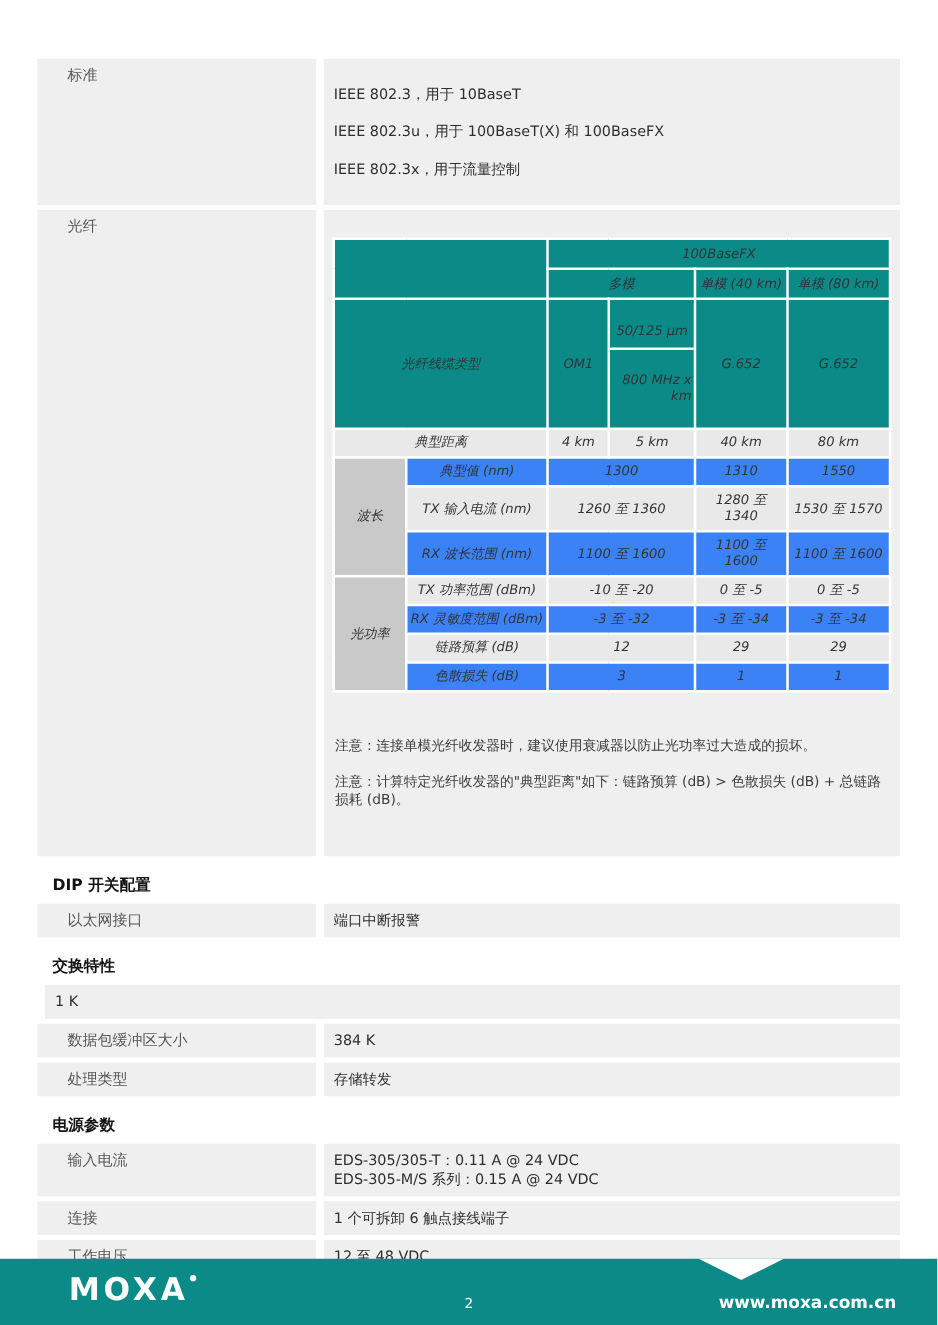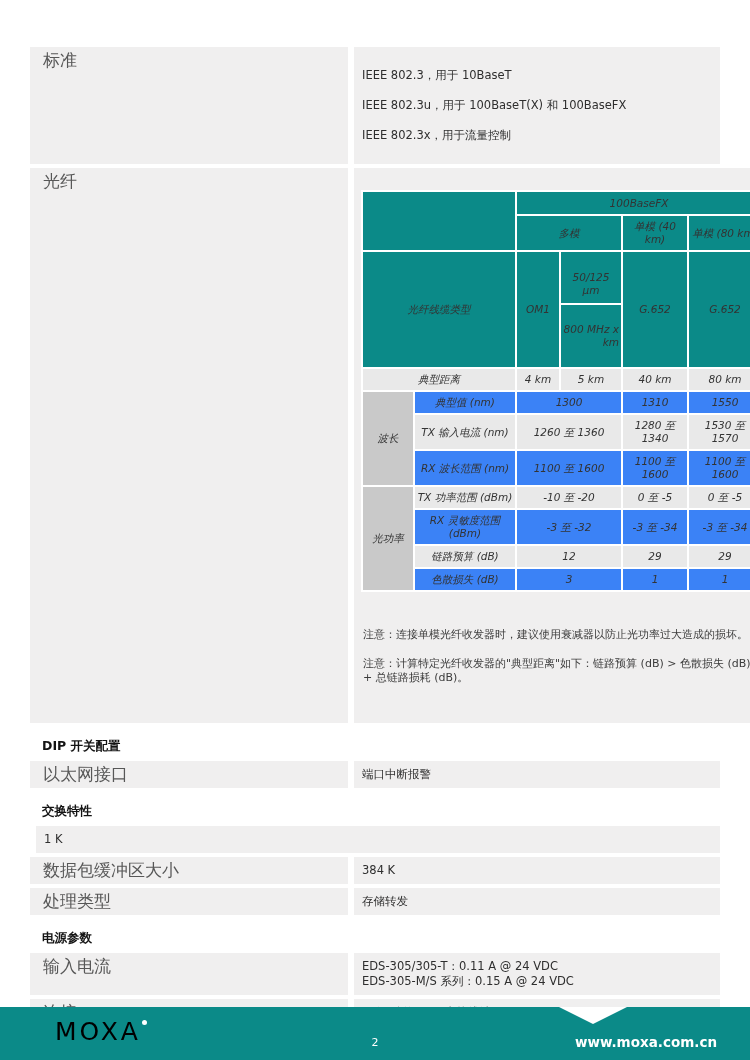--- a/index.html
+++ b/index.html
@@ -2,22 +2,22 @@
 <html><head>
 <meta charset="utf-8">
 <style>
   * { box-sizing: border-box; }
   body { margin: 0; background: #fff; font-family: "DejaVu Sans", "Liberation Sans", sans-serif; }
   .page { position: relative; width: 750px; height: 1060px; background: #fff; overflow: hidden; }
   .content { position: absolute; top: 47px; left: 30px; width: 690px; }
 
   
   .spec-row { display: flex; margin-bottom: 4px; }
-  .spec-label { flex: none; width: 318px; background: #f0efef; color: #575757;
-                font-size: 17px; line-height: 14px; padding: 6px 13px; }
+  .spec-label { flex: none; width: 223px; background: #f0efef; color: #575757;
+                font-size: 12px; line-height: 14px; padding: 6px 24px; }
   .spec-value { flex: 1; margin-left: 6px; background: #f0efef; color: #2e2e2e;
                 font-size: 11.5px; line-height: 15px; padding: 6px 8px; white-space: pre-line; }
   .spec-value .line { margin: 0; }
 
   .section-title { font-size: 12.5px; font-weight: bold; color: #141414;
                    padding: 11px 0 6px 12px; }
 
   
   .fiber-value { padding: 0; }
   .fiber-table { width: calc(100% - 14px); margin: 7px 7px 4px 7px; border-collapse: collapse;
@@ -34,21 +34,21 @@
   .hdr-row td { height: 24px; }
 
   .fiber-notes { padding: 2px 9px 8px 9px; font-size: 11px; line-height: 14.5px; color: #3c3c3c; }
   .fiber-notes div { margin: 0; }
 
   
   .footer { position: absolute; left: 0; bottom: 0; width: 750px; height: 53px; background: #0b8a88; }
   .footer-notch { position: absolute; left: 559px; top: 0; width: 0; height: 0;
                   border-left: 34px solid transparent; border-right: 34px solid transparent;
                   border-top: 17px solid #fff; }
-  .moxa-logo { position: absolute; left: 55px; top: 11px; color: #000000; font-weight: normal;
+  .moxa-logo { position: absolute; left: 55px; top: 11px; color: #ffffff; font-weight: bold;
                font-size: 25px; letter-spacing: 3px; line-height: 28px; }
   .reg-dot { display: inline-block; width: 5px; height: 5px; background: #fff;
              border-radius: 50%; vertical-align: top; margin: 2px 0 0 1px; }
   .footer-page { position: absolute; left: 0; right: 0; top: 29px; text-align: center;
                  color: #fff; font-size: 11px; }
   .footer-site { position: absolute; right: 33px; top: 27px; color: #fff; font-weight: bold;
                  font-size: 13.5px; }
 </style>
 </head>
 <body>

